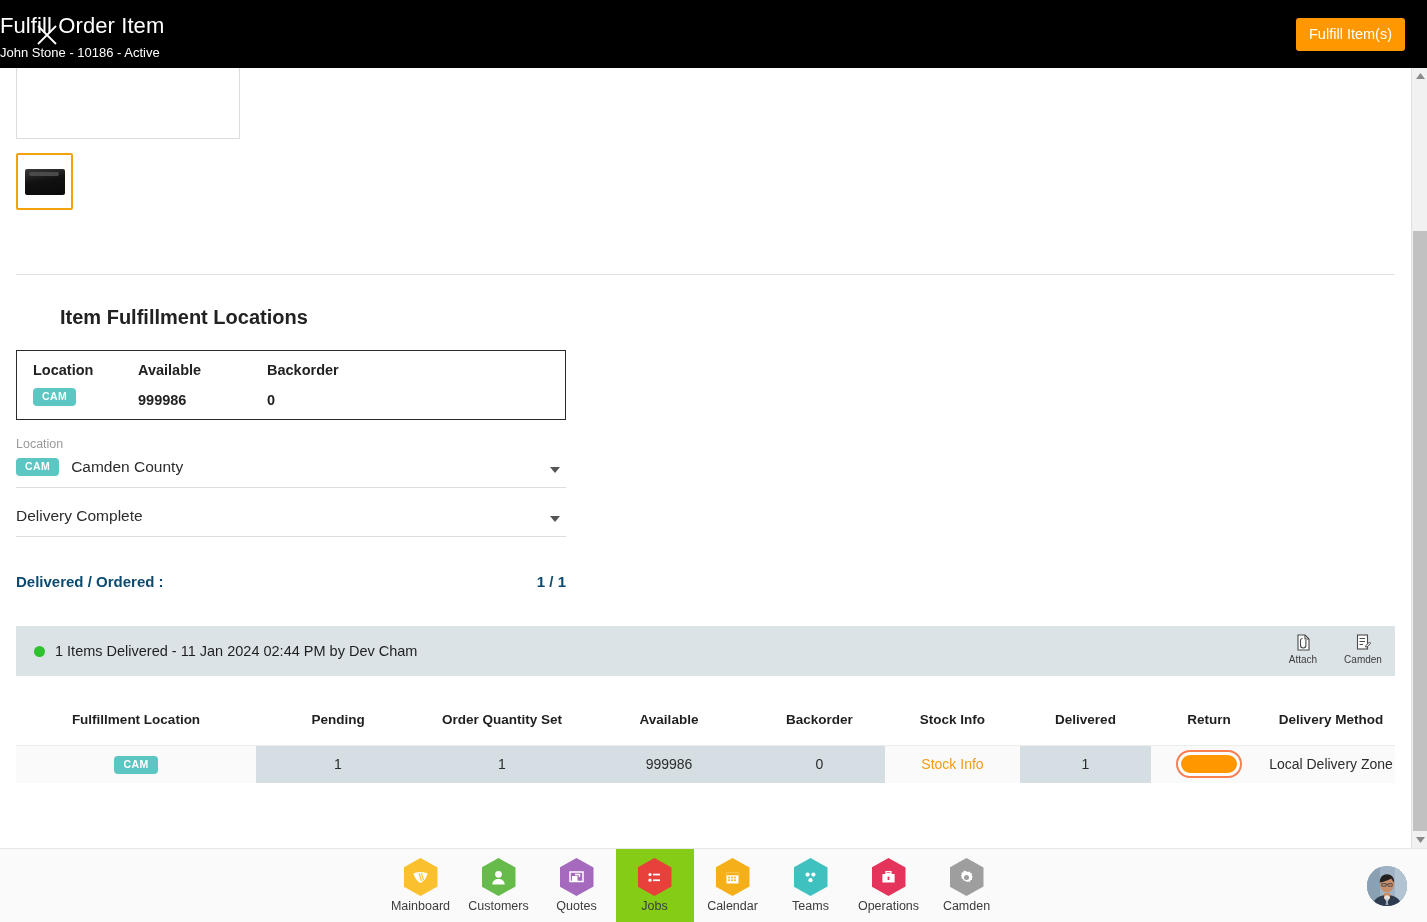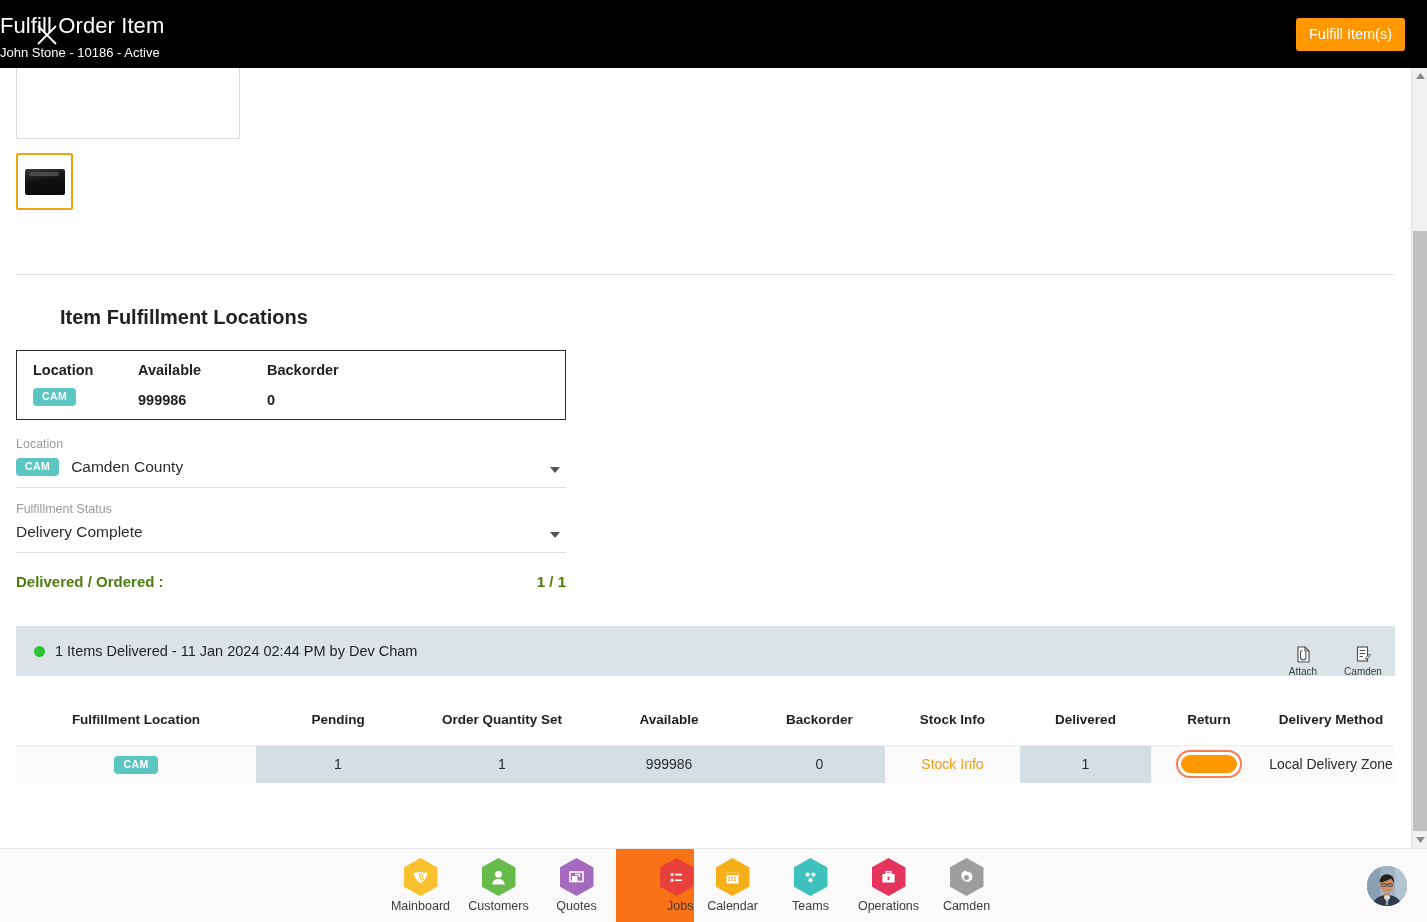--- a/index.html
+++ b/index.html
@@ -128,37 +128,37 @@
     border-left: 5.5px solid transparent;
     border-right: 5.5px solid transparent;
     border-top: 6px solid #555;
   }
   #field-location { top: 368px; }
   #field-status   { top: 433px; }
 
   .delivered-ordered {
     position: absolute; left: 16px; top: 505px; width: 550px;
     display: flex; justify-content: space-between;
-    font-size: 15px; font-weight: bold; color: #4d7c0f;
+    font-size: 15px; font-weight: bold; color: #0c4a6e;
   }
 
   
   .status-bar {
     position: absolute; left: 16px; top: 558px;
     width: 1379px; height: 50px;
     background: #dbe3e7;
     display: flex; align-items: center;
   }
   .status-dot {
     width: 11px; height: 11px; border-radius: 50%;
     background: #2fc22f; margin-left: 18px; margin-right: 10px;
   }
   .status-text { font-size: 14.5px; font-weight: normal; color: #1f1f1f; }
   .status-actions {
-    position: absolute; right: 12px; top: 20px;
+    position: absolute; right: 12px; top: 8px;
     display: flex; gap: 20px;
   }
   .action-item {
     width: 40px; text-align: center; cursor: pointer;
     color: #3c3c3c;
   }
   .action-item .glyph { display: block; height: 18px; }
   .action-label { font-size: 10px; display: block; margin-top: 2px; }
 
   
@@ -220,21 +220,21 @@
   .nav-items {
     position: absolute; left: 0; top: 0; width: 1387px; height: 74px;
     display: flex; align-items: center; justify-content: center;
   }
   .nav-item {
     width: 78px; height: 74px;
     display: flex; flex-direction: column;
     align-items: center; justify-content: center;
     cursor: pointer;
   }
-  .nav-item.active { background: #f97316; align-items: flex-end; }
+  .nav-item.active { background: #84cc16; }
   .hex {
     width: 34px; height: 38px;
     display: flex; align-items: center; justify-content: center;
     clip-path: polygon(50% 0%, 100% 25%, 100% 75%, 50% 100%, 0% 75%, 0% 25%);
     margin-bottom: 3px;
   }
   .hex svg { display: block; }
   .nav-label { font-size: 12.5px; color: #3c3c3c; line-height: 15px; }
   .avatar {
     position: absolute; right: 20px; top: 17px;
@@ -295,21 +295,20 @@
     <div class="field" id="field-location">
       <div class="field-label">Location</div>
       <div class="field-value">
         <span class="cam-badge">CAM</span>
         <span>Camden County</span>
       </div>
       <span class="caret"></span>
     </div>
 
     <div class="field" id="field-status">
-      <div class="field-label">Fulfillment Status</div>
       <div class="field-value">Delivery Complete</div>
       <span class="caret"></span>
     </div>
 
     <div class="delivered-ordered">
       <span>Delivered / Ordered :</span>
       <span>1 / 1</span>
     </div>
 
     <div class="status-bar">

